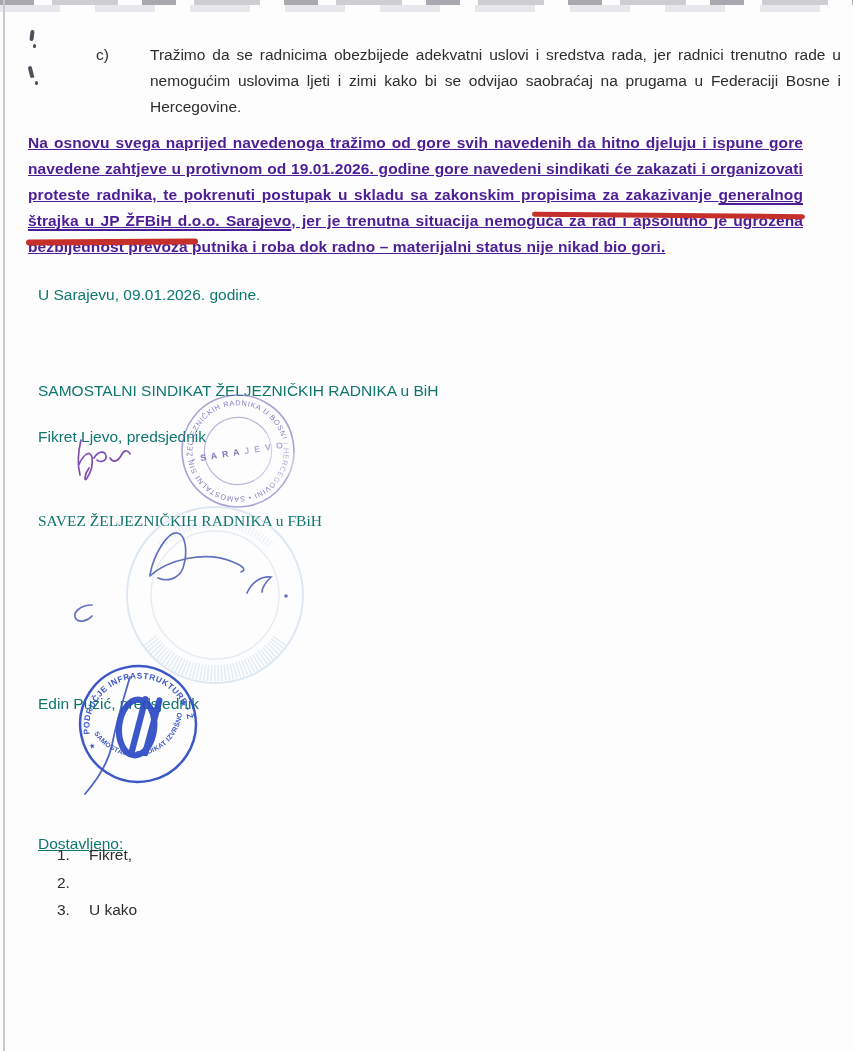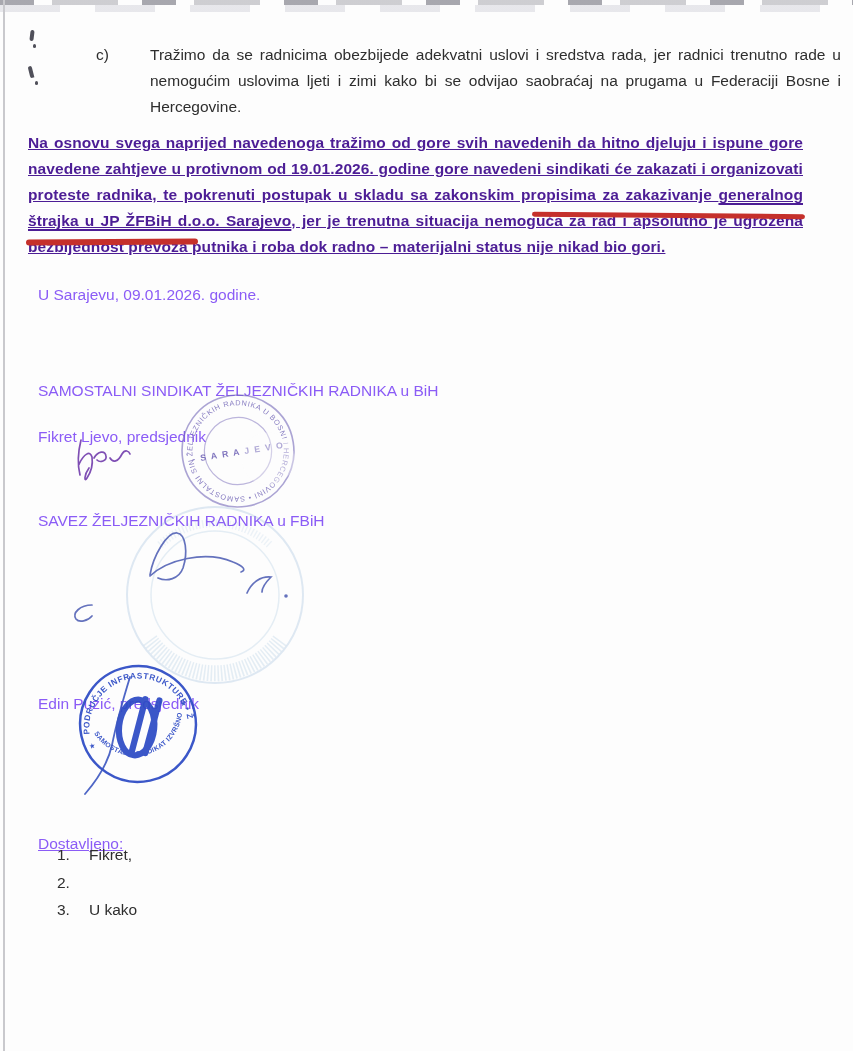--- a/index.html
+++ b/index.html
@@ -15,30 +15,30 @@
   .top-band2{position:absolute;left:0;top:5px;width:853px;height:7px;
     background:repeating-linear-gradient(90deg,
       rgba(210,210,218,.5) 0 60px, rgba(210,210,218,0) 60px 95px);}
   .left-line{position:absolute;left:3px;top:0;width:2px;height:1051px;background:#c9c9cd;}
   .scan-mark{position:absolute;background:#50505a;border-radius:2px;}
   .m1{left:30px;top:30px;width:4px;height:11px;transform:rotate(7deg);}
   .m2{left:33px;top:44px;width:3px;height:4px;}
   .m3{left:29px;top:66px;width:4px;height:12px;transform:rotate(-14deg);border-radius:3px 3px 0 3px;}
   .m4{left:35px;top:81px;width:3px;height:4px;}
   
-  .tline{position:absolute;font-size:15.5px;line-height:26px;white-space:nowrap;color:#8b5cf6;}
+  .tline{position:absolute;font-size:15.5px;line-height:26px;white-space:nowrap;color:#0f766e;}
   .para{position:absolute;font-size:15.5px;line-height:26px;text-align:justify;color:#2e2e2e;}
   .para-c-marker{position:absolute;left:96px;top:42px;font-size:15.5px;line-height:26px;color:#2e2e2e;}
   .para-c{left:106px;top:42px;width:691px;margin-left:44px;}
   .demand{left:28px;top:130px;width:775px;font-weight:700;color:#4c1d95;letter-spacing:.1px;text-decoration:underline;}
   .uline{text-decoration:underline;text-decoration-thickness:1.7px;text-underline-offset:3px;}
   .date-line{left:38px;top:282px;}
   .org1{left:38px;top:378px;}
   .name1{left:38px;top:424px;}
-  .org2{left:38px;top:508px;}
+  .org2{left:38px;top:508px;font-family:Liberation Serif, serif;}
   .name2{left:38px;top:555px;}
   .org3{left:38px;top:645px;}
   .name3{left:38px;top:691px;}
   .dost{left:38px;top:831px;text-decoration:underline;}
   .dlist{position:absolute;left:57px;top:841px;font-size:15.5px;line-height:27.5px;color:#2e2e2e;}
   .dlist .row{display:flex;}
   .dlist .num{width:32px;}
   
   .redline{position:absolute;height:5px;border-radius:3px;z-index:6;}
   .redline1{left:532px;top:213px;width:273px;transform:rotate(.5deg);}

